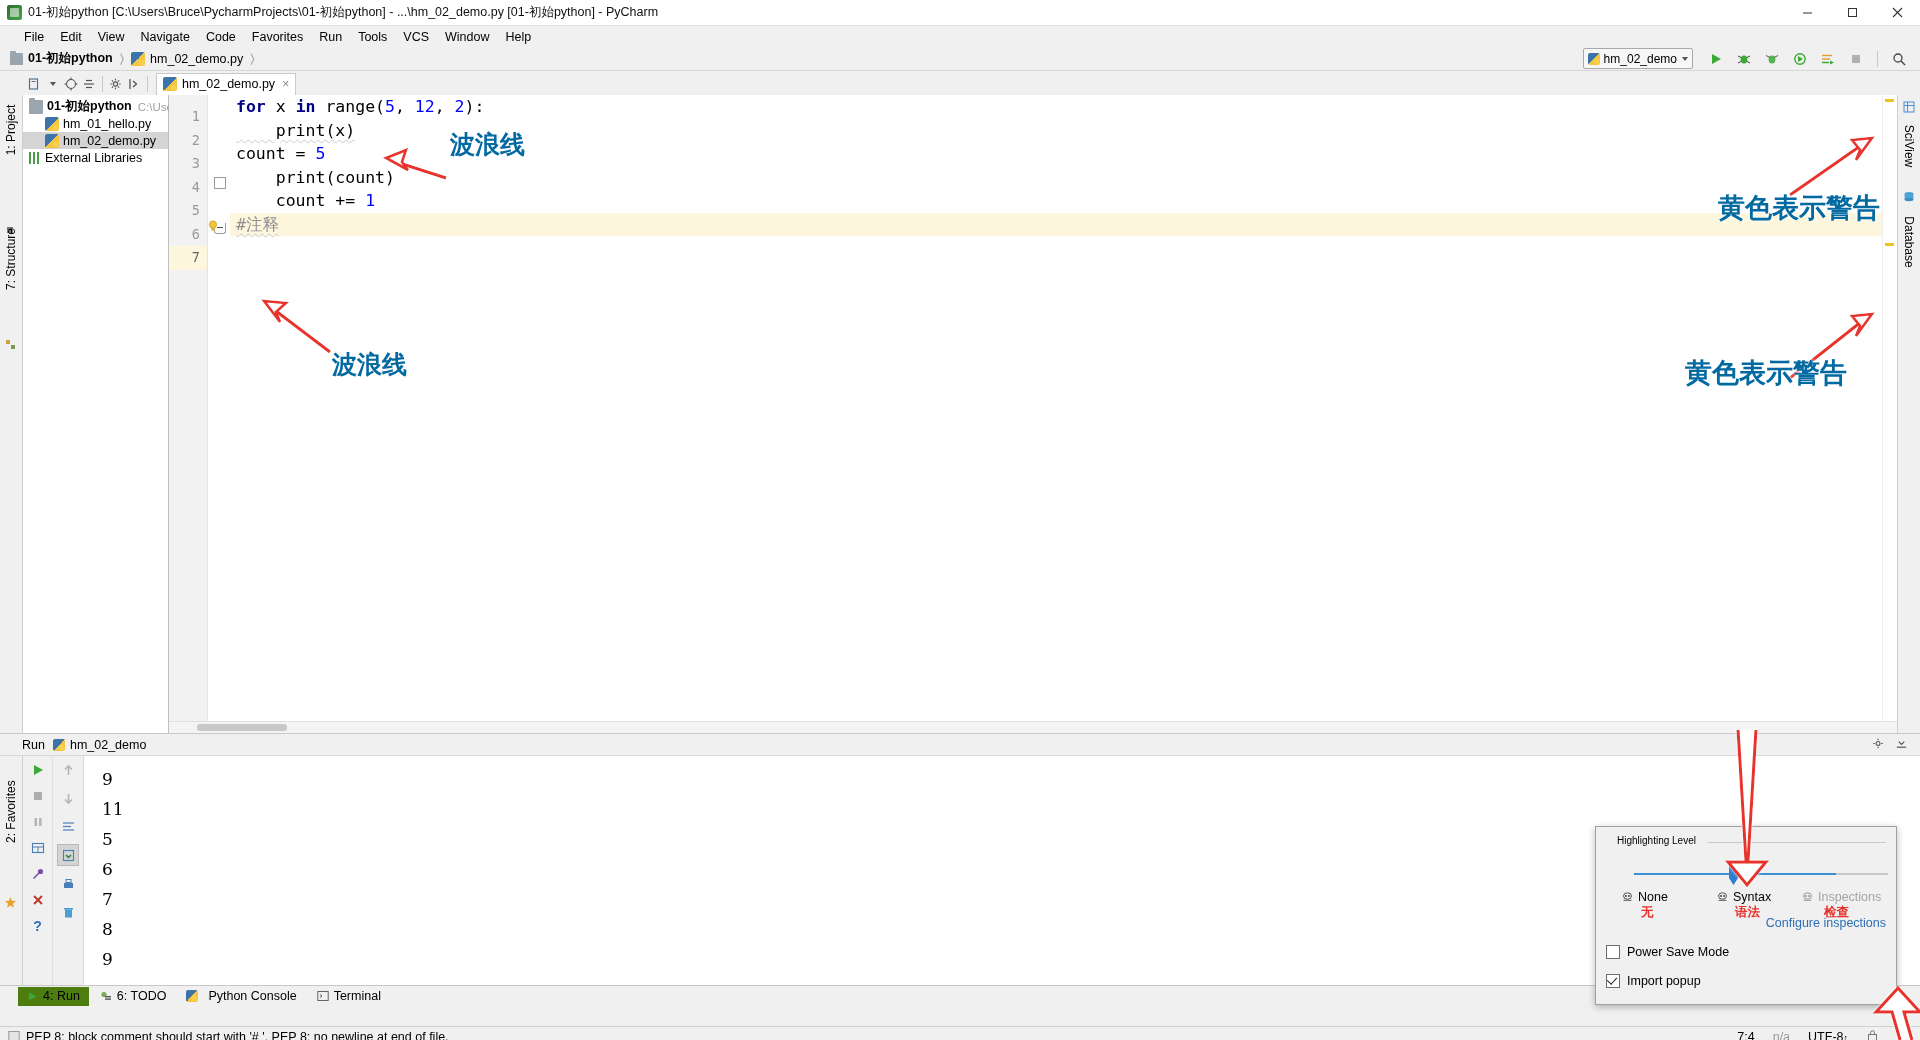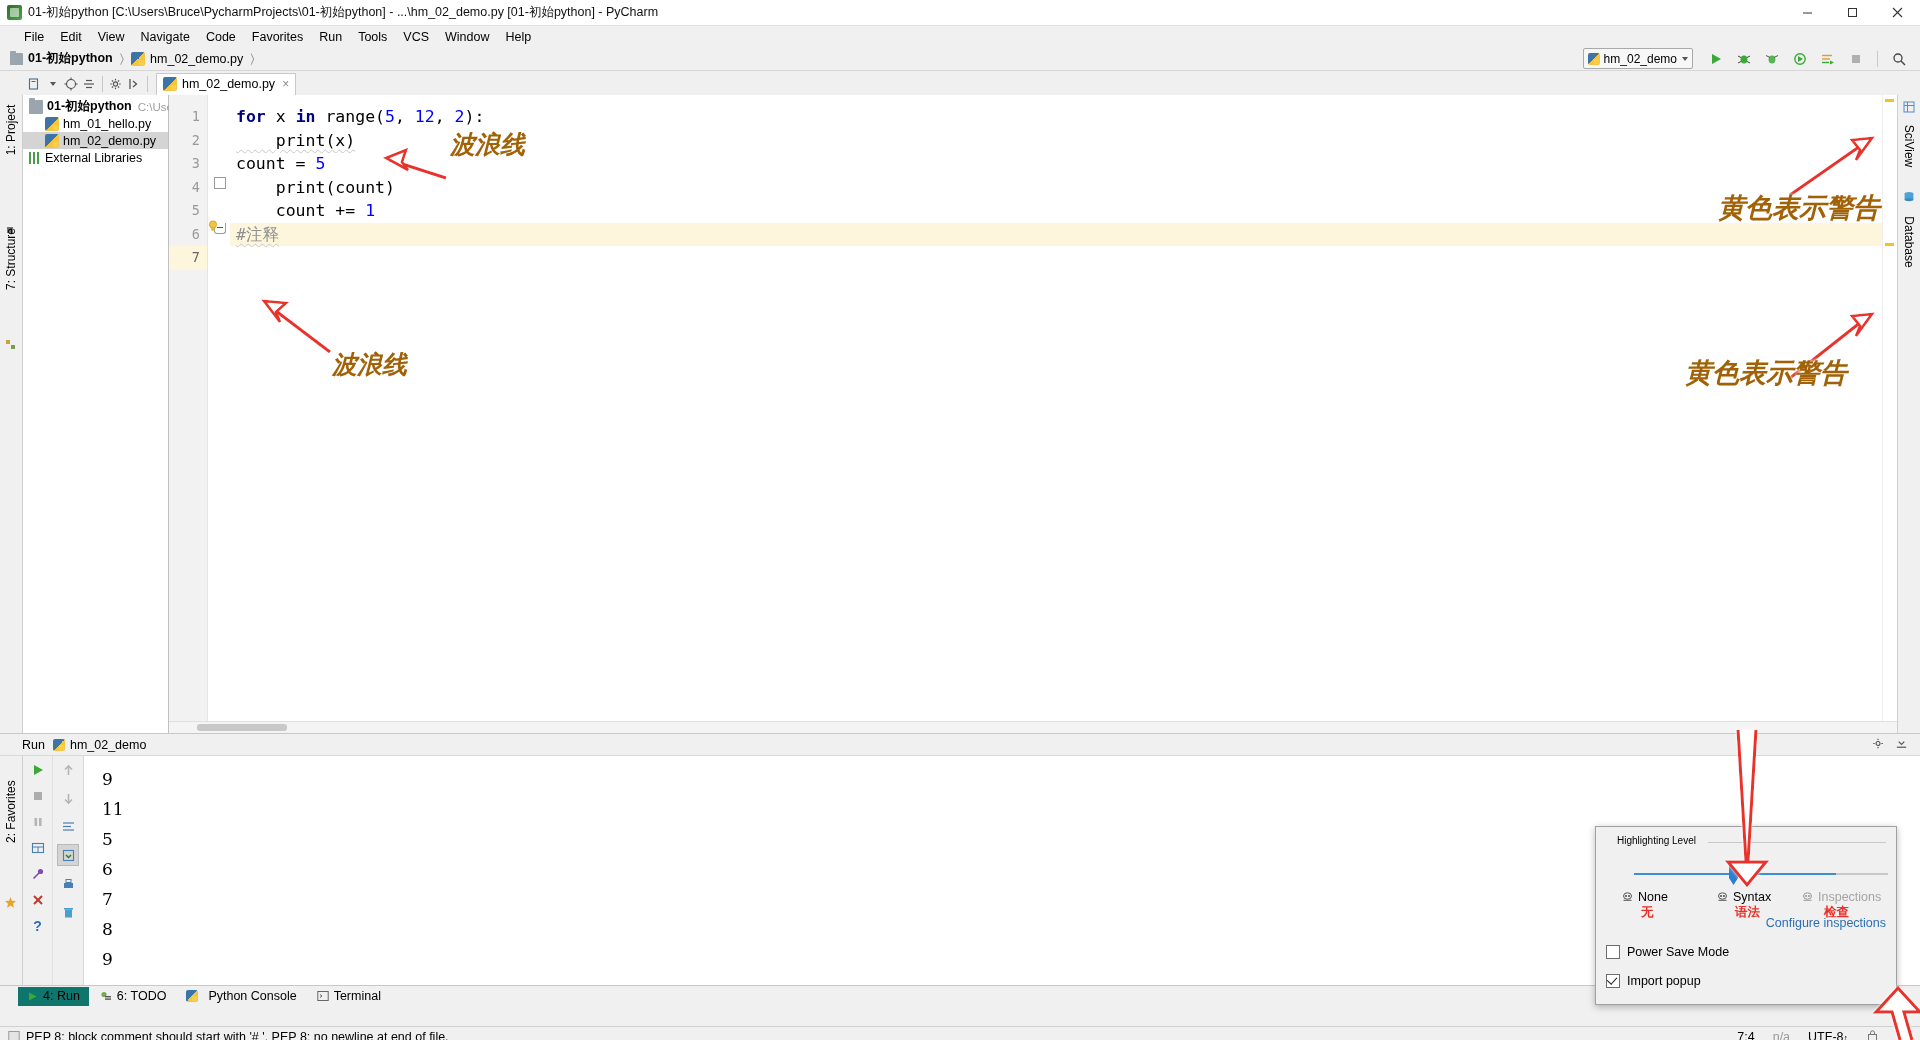--- a/index.html
+++ b/index.html
@@ -68,21 +68,21 @@
   
   .editorwrap{flex:1;display:flex;flex-direction:column;background:#fff;position:relative;}
   .etab{height:21px;background:#fff;border:1px solid #c9c9c9;border-bottom:none;display:flex;align-items:center;padding:0 6px;font-size:12.5px;margin-left:8px;}
   .etab .x{margin-left:7px;color:#8a8a8a;font-size:12px;}
   .editorbody{flex:1;display:flex;position:relative;background:#fff;overflow:hidden;}
   .gutter{width:38px;background:#f2f2f2;border-right:1px solid #e4e4e4;text-align:right;
     font-family:"DejaVu Sans Mono",monospace;font-size:13.5px;color:#999;padding-top:10px;}
   .gline{height:23.5px;line-height:23.5px;padding-right:7px;}
   .gline.cur{background:#fdf6dd;color:#666;}
   .foldcol{width:22px;background:#fff;padding-top:10px;position:relative;}
-  .code{flex:1;padding-top:10px;font-family:"DejaVu Sans Mono",monospace;font-size:16.5px;position:relative;}
+  .code{flex:1;padding-top:0;font-family:"DejaVu Sans Mono",monospace;font-size:16.5px;position:relative;}
   .cline{height:23.5px;line-height:23.5px;white-space:pre;padding-left:6px;}
   .cline.cur{background:#fdf6dd;}
   .kw{color:#000080;font-weight:bold;}
   .num{color:#0000ff;}
   .cmt{color:#909090;}
   .wavy{text-decoration:underline;text-decoration-style:wavy;text-decoration-color:#c9c9c9;text-decoration-thickness:1px;text-underline-offset:3px;}
   .bulb{position:absolute;left:2px;width:14px;height:14px;}
   .foldmark{position:absolute;left:6px;width:10px;height:10px;border:1px solid #9a9a9a;background:#fff;}
   .foldmark.plus:after{content:"";position:absolute;left:2px;top:4px;width:6px;height:1px;background:#555;}
 
@@ -106,21 +106,21 @@
   .runcolB{width:30px;background:#f0f0f0;display:flex;flex-direction:column;align-items:center;padding-top:4px;gap:8px;border-right:1px solid #d8d8d8;}
   .ricon{width:20px;height:20px;display:flex;align-items:center;justify-content:center;}
   .ricon.active{background:#d4d4d4;border:1px solid #b8b8b8;}
   .console{flex:1;background:#fff;padding:8px 0 0 18px;font-family:"DejaVu Serif",serif;font-size:17px;color:#000;overflow:hidden;}
   .cout{height:30px;line-height:30px;}
   .console-scroll{width:13px;background:#fff;}
 
   
   .bottabs{height:20px;background:#f0f0f0;display:flex;align-items:center;border-top:1px solid #c8c8c8;padding-left:18px;gap:2px;}
   .btab{height:19px;display:flex;align-items:center;gap:5px;padding:0 9px;font-size:12.5px;}
-  .btab.sel{background:#0f766e;}
+  .btab.sel{background:#4d7c0f;}
 
   
   .statusbar{position:absolute;left:0;top:1026px;width:1920px;height:20px;background:#f0f0f0;display:flex;align-items:center;border-top:1px solid #d0d0d0;font-size:12.5px;}
   .sb-left{display:flex;align-items:center;gap:6px;padding-left:8px;}
   .sb-right{margin-left:auto;display:flex;align-items:center;gap:18px;padding-right:10px;}
   .sb-dim{color:#9a9a9a;}
 
   
   .hlpopup{position:absolute;left:1595;top:826px;width:300px;height:177px;background:#f0f0f0;border:1px solid #a0a0a0;box-shadow:0 2px 7px rgba(0,0,0,.28);}
   .hl-title{position:absolute;left:21px;top:8px;font-size:10px;}
@@ -131,23 +131,23 @@
     clip-path:polygon(0 0,100% 0,100% 68%,50% 100%,0 68%);}
   .hl-opt{position:absolute;top:63px;display:flex;align-items:center;gap:4px;font-size:12.5px;}
   .hl-opt .gi{width:13px;height:13px;}
   .hl-cn{position:absolute;top:77px;color:#e8312a;font-size:12.5px;font-weight:bold;}
   .hl-link{position:absolute;right:10px;top:89px;color:#2b6fb5;font-size:12.5px;}
   .hl-check{position:absolute;left:10px;display:flex;align-items:center;gap:7px;font-size:12.5px;}
   .cbox{width:12px;height:12px;border:1px solid #6d6d6d;background:#fff;position:relative;}
   .cbox.on:after{content:"";position:absolute;left:2px;top:0px;width:5px;height:8px;border:solid #1d1d1d;border-width:0 1.6px 1.6px 0;transform:rotate(42deg);}
 
   
-  .anno{position:absolute;color:#a16207;font-weight:bold;white-space:nowrap;
+  .anno{position:absolute;color:#0369a1;font-weight:bold;white-space:nowrap;
     font-family:"DejaVu Sans",sans-serif;
-    text-shadow:0 0 2px rgba(255,255,255,.95),0 0 4px rgba(255,255,255,.9);font-style:italic;}
+    text-shadow:0 0 2px rgba(255,255,255,.95),0 0 4px rgba(255,255,255,.9);}
   svg.overlay{position:absolute;left:0;top:0;width:1920px;height:1040px;pointer-events:none;}
 </style>
 </head>
 <body>
 
 <div class="app">
 
   <div class="titlebar">
     <div class="tb-icon"></div>
     <div class="tb-title">01-初始python [C:\Users\Bruce\PycharmProjects\01-初始python] - ...\hm_02_demo.py [01-初始python] - PyCharm</div>

